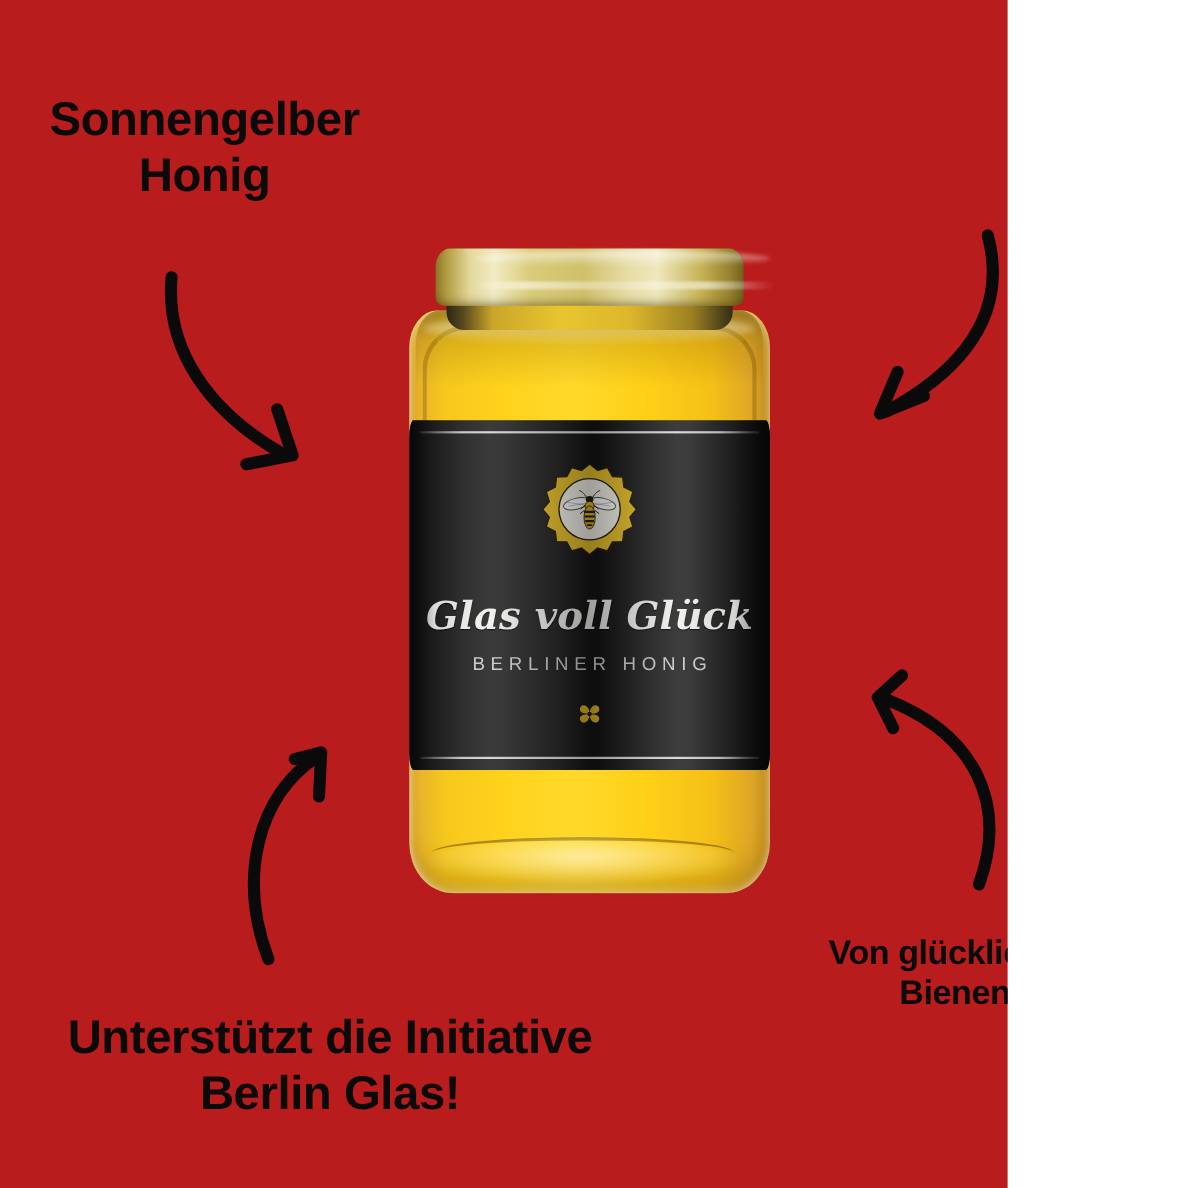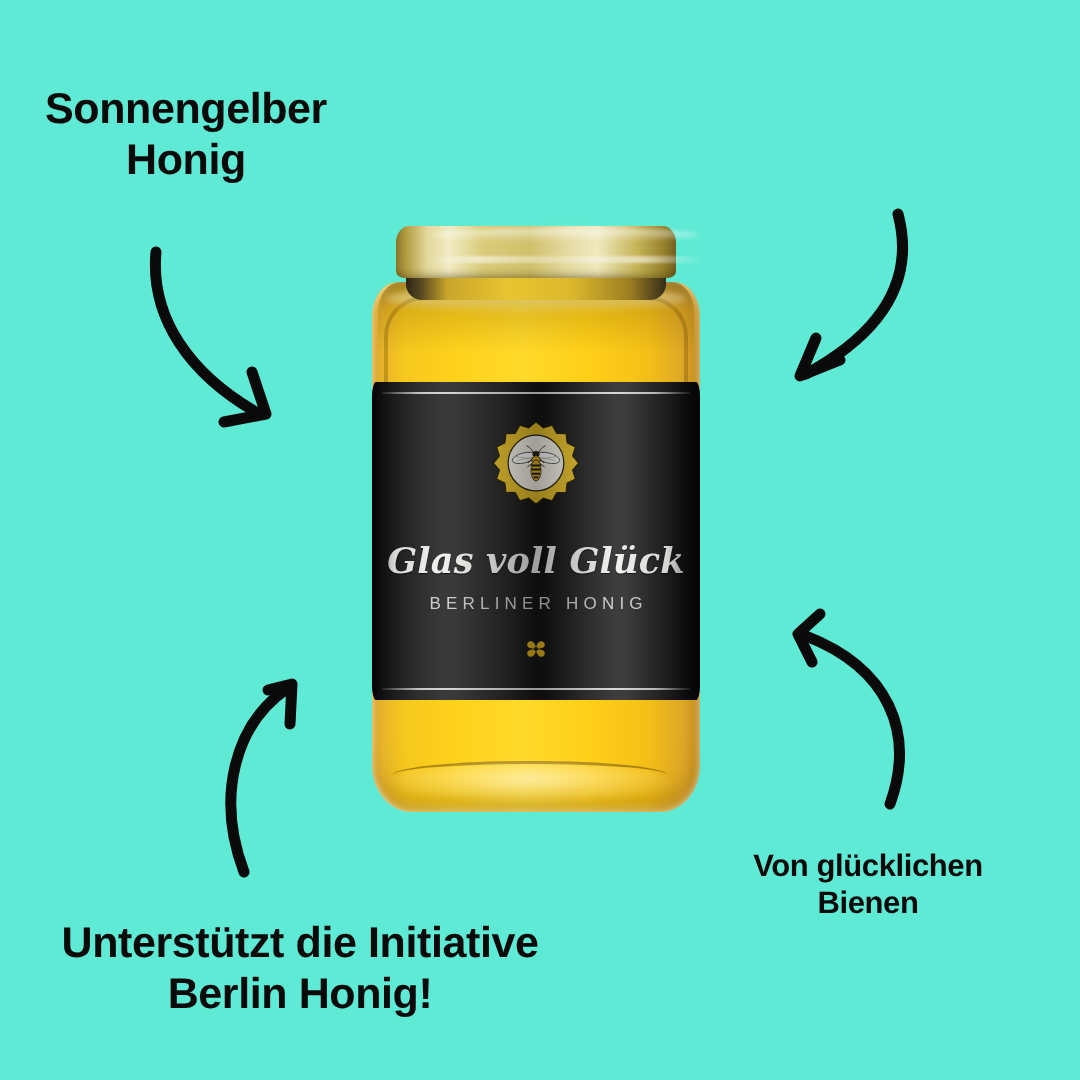--- a/index.html
+++ b/index.html
@@ -2,25 +2,25 @@
 <html><head>
 <meta charset="utf-8">
 <style>
   html, body {
     margin: 0;
     padding: 0;
     background: #ffffff;
   }
   #poster {
     position: relative;
-    width: 1080px;
+    width: 916px;
     height: 1080px;
     overflow: hidden;
     font-family: "Liberation Sans", sans-serif;
-    background: #5eead4;
+    background: #b91c1c;
   }
 
   
   .caption {
     position: absolute;
     color: #0a0a0a;
     font-family: "Liberation Sans", sans-serif;
     font-weight: bold;
     line-height: 1.18;
     letter-spacing: -0.4px;
@@ -385,21 +385,21 @@
       <path class="arrow-stroke" d="M 890 804 C 916 732, 888 668, 806 636"></path>
       <path class="arrow-stroke" d="M 820 614 L 798 634 L 812 662"></path>
     </g>
   </svg>
 
   <div class="caption" id="cap-tl">Sonnengelber
 Honig</div>
 
 
   <div class="caption" id="cap-bl">Unterstützt die Initiative
-Berlin Honig!</div>
+Berlin Glas!</div>
 
   <div class="caption" id="cap-br">Von glücklichen
 Bienen</div>
 
   <div id="jar">
 
     <div class="jar-body"></div>
     <div class="jar-shoulder"></div>
     <div class="honey-sheen"></div>
     <div class="glass-arc-l"></div>

